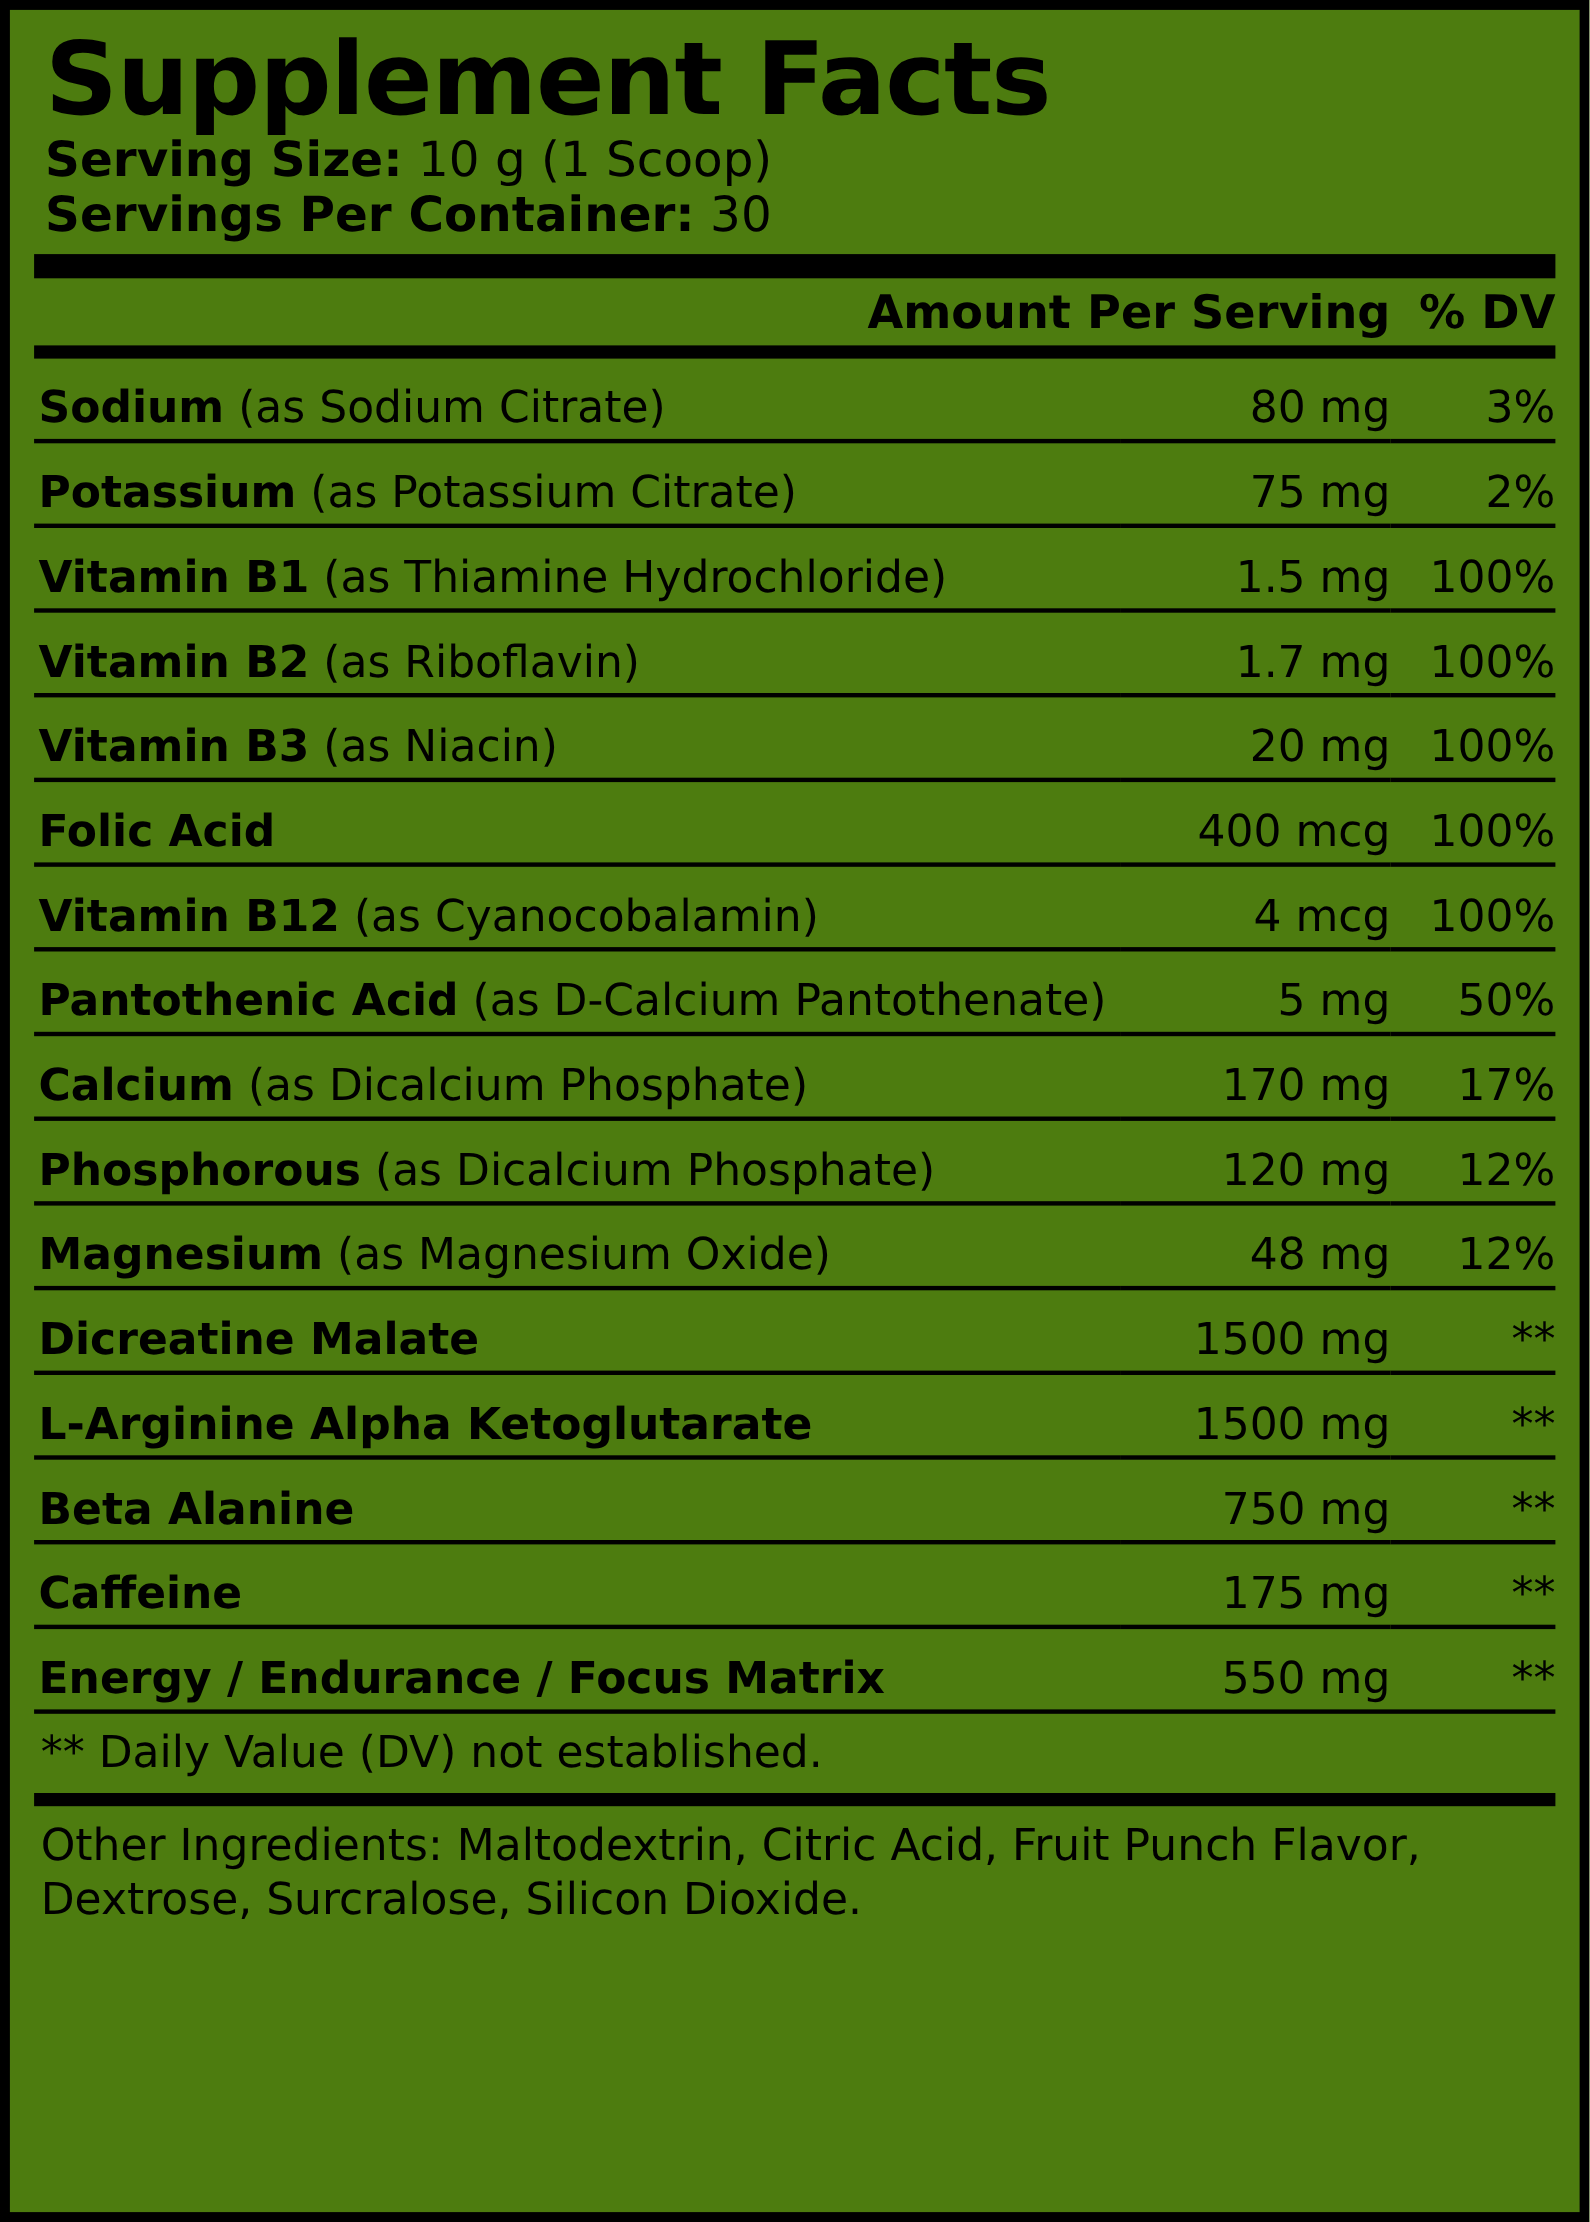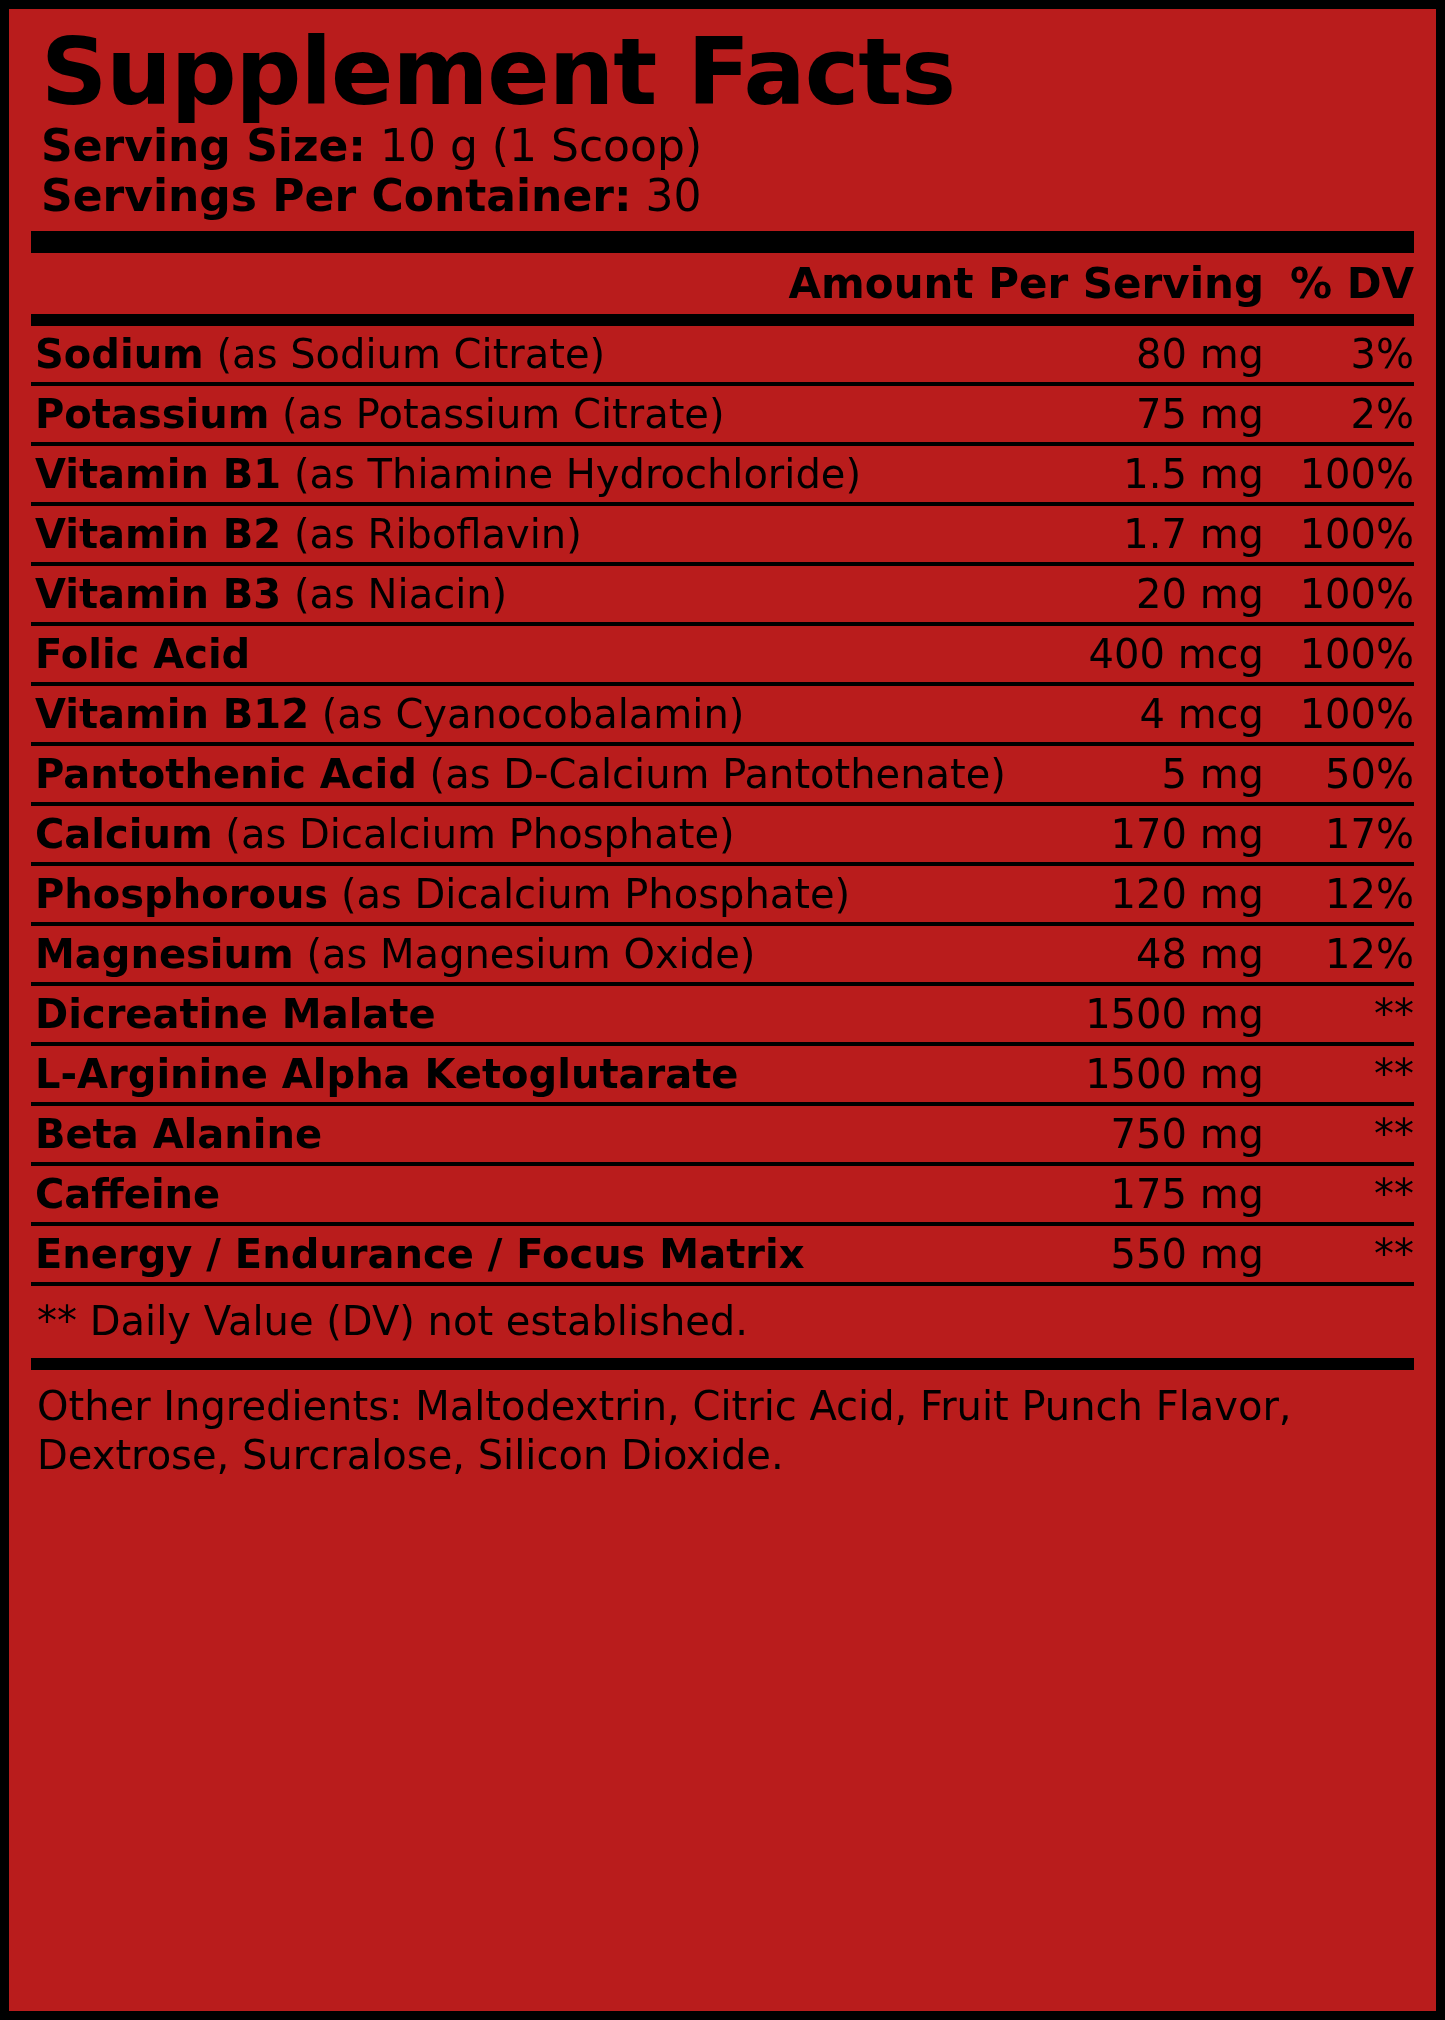--- a/index.html
+++ b/index.html
@@ -10,21 +10,21 @@
   body {
     font-family: "DejaVu Sans", sans-serif;
     color: #000000;
   }
   .label {
     position: relative;
     width: 1445px;
     height: 2020px;
     box-sizing: border-box;
     border: 9px solid #000;
-    background: #b91c1c;
+    background: #4d7c0f;
     padding: 10px 22px 0 22px;
   }
   .title {
     font-size: 92px;
     font-weight: bold;
     line-height: 1.0;
     letter-spacing: -1px;
     margin: 8px 0 2px 10px;
     white-space: nowrap;
   }
@@ -76,21 +76,21 @@
     width: 150px;
     flex: 0 0 150px;
     text-align: right;
   }
   table.facts {
     width: 100%;
     border-collapse: collapse;
     table-layout: fixed;
   }
   table.facts td {
-    padding: 5px 0 5px 0;
+    padding: 22px 0 5px 0;
     font-size: 40px;
     vertical-align: baseline;
     border-bottom: 4px solid #000;
   }
   table.facts td.name {
     text-align: left;
     padding-left: 4px;
   }
   table.facts td.amt {
     text-align: right;

